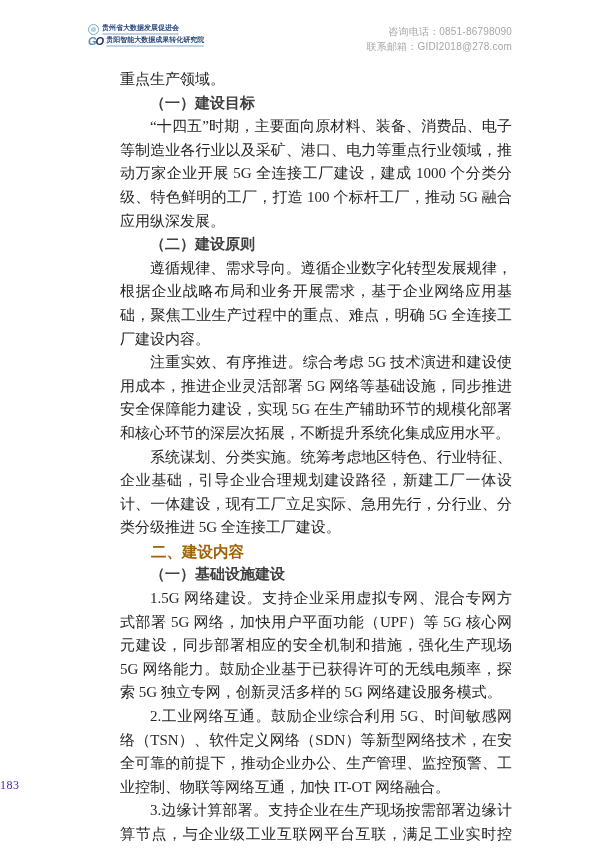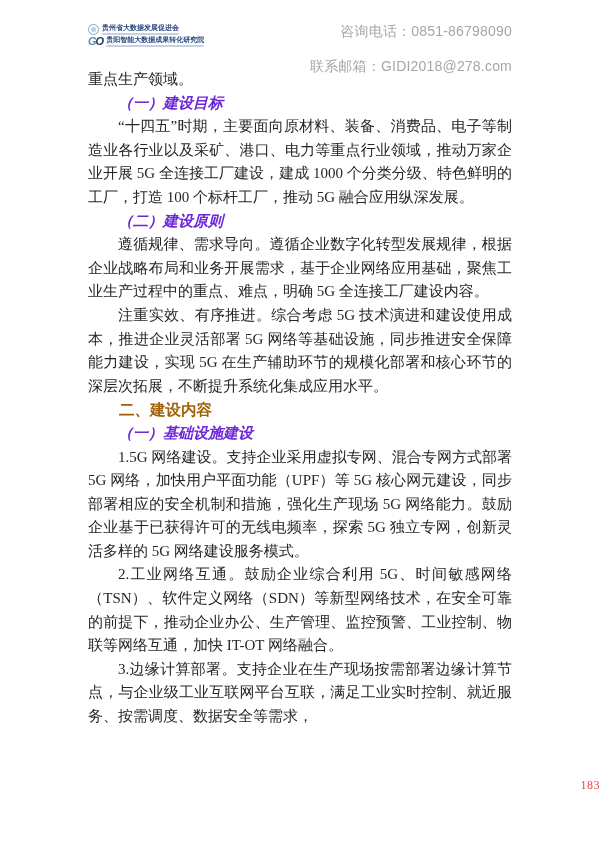--- a/index.html
+++ b/index.html
@@ -63,59 +63,57 @@
   .logo-subline {
     height: 2px;
     background: #c3d3e2;
     border-radius: 1px;
   }
   .contact {
     display: flex;
     flex-direction: column;
     align-items: flex-end;
     font-family: "Liberation Sans", sans-serif;
-    font-size: 14px;
+    font-size: 10px;
     line-height: 15px;
     color: #a6a6a6;
     letter-spacing: 0.2px;
-    gap: 20px;
   }
 
   
   .doc-body {
     position: absolute;
     top: 68px;
     left: 88px;
     width: 424px;
     font-size: 15px;
     line-height: 23.6px;
     text-align: justify;
   }
-  .doc-body p { text-indent: 2em; }
+  .doc-body p { text-indent: 2em; margin-left: 32px; }
   .doc-body p.continuation { text-indent: 0; }
   .h2 {
     font-family: "Liberation Sans", sans-serif;
     font-weight: bold;
     font-size: 15.5px;
     color: #a16207;
   }
   .h3 {
     font-weight: bold;
-    font-style: italic;
-    color: #6d28d9;
+    color: #404040;
   }
 
   
   .footer {
     position: absolute;
     top: 778px;
     left: 0; right: 0;
-    text-align: right;
+    text-align: left;
     font-size: 12px;
-    color: #ef4444;
+    color: #4c1d95;
     letter-spacing: 0.5px;
   }
 </style>
 </head>
 <body>
 
 <div class="page">
 
   <div class="header">
     <div class="logos">
@@ -140,20 +138,21 @@
     </div>
   </div>
 
   <div class="doc-body">
     <p class="continuation">重点生产领域。</p>
     <p class="h3">（一）建设目标</p>
     <p>“十四五”时期，主要面向原材料、装备、消费品、电子等制造业各行业以及采矿、港口、电力等重点行业领域，推动万家企业开展 5G 全连接工厂建设，建成 1000 个分类分级、特色鲜明的工厂，打造 100 个标杆工厂，推动 5G 融合应用纵深发展。</p>
     <p class="h3">（二）建设原则</p>
     <p>遵循规律、需求导向。遵循企业数字化转型发展规律，根据企业战略布局和业务开展需求，基于企业网络应用基础，聚焦工业生产过程中的重点、难点，明确 5G 全连接工厂建设内容。</p>
     <p>注重实效、有序推进。综合考虑 5G 技术演进和建设使用成本，推进企业灵活部署 5G 网络等基础设施，同步推进安全保障能力建设，实现 5G 在生产辅助环节的规模化部署和核心环节的深层次拓展，不断提升系统化集成应用水平。</p>
+    <p>系统谋划、分类实施。统筹考虑地区特色、行业特征、企业基础，引导企业合理规划建设路径，新建工厂一体设计、一体建设，现有工厂立足实际、急用先行，分行业、分类分级推进 5G 全连接工厂建设。</p>
     <p class="h2">二、建设内容</p>
     <p class="h3">（一）基础设施建设</p>
     <p>1.5G 网络建设。支持企业采用虚拟专网、混合专网方式部署 5G 网络，加快用户平面功能（UPF）等 5G 核心网元建设，同步部署相应的安全机制和措施，强化生产现场 5G 网络能力。鼓励企业基于已获得许可的无线电频率，探索 5G 独立专网，创新灵活多样的 5G 网络建设服务模式。</p>
     <p>2.工业网络互通。鼓励企业综合利用 5G、时间敏感网络（TSN）、软件定义网络（SDN）等新型网络技术，在安全可靠的前提下，推动企业办公、生产管理、监控预警、工业控制、物联等网络互通，加快 IT-OT 网络融合。</p>
     <p>3.边缘计算部署。支持企业在生产现场按需部署边缘计算节点，与企业级工业互联网平台互联，满足工业实时控制、就近服务、按需调度、数据安全等需求，</p>
   </div>
 
   <div class="footer">183</div>
 
 </div>

